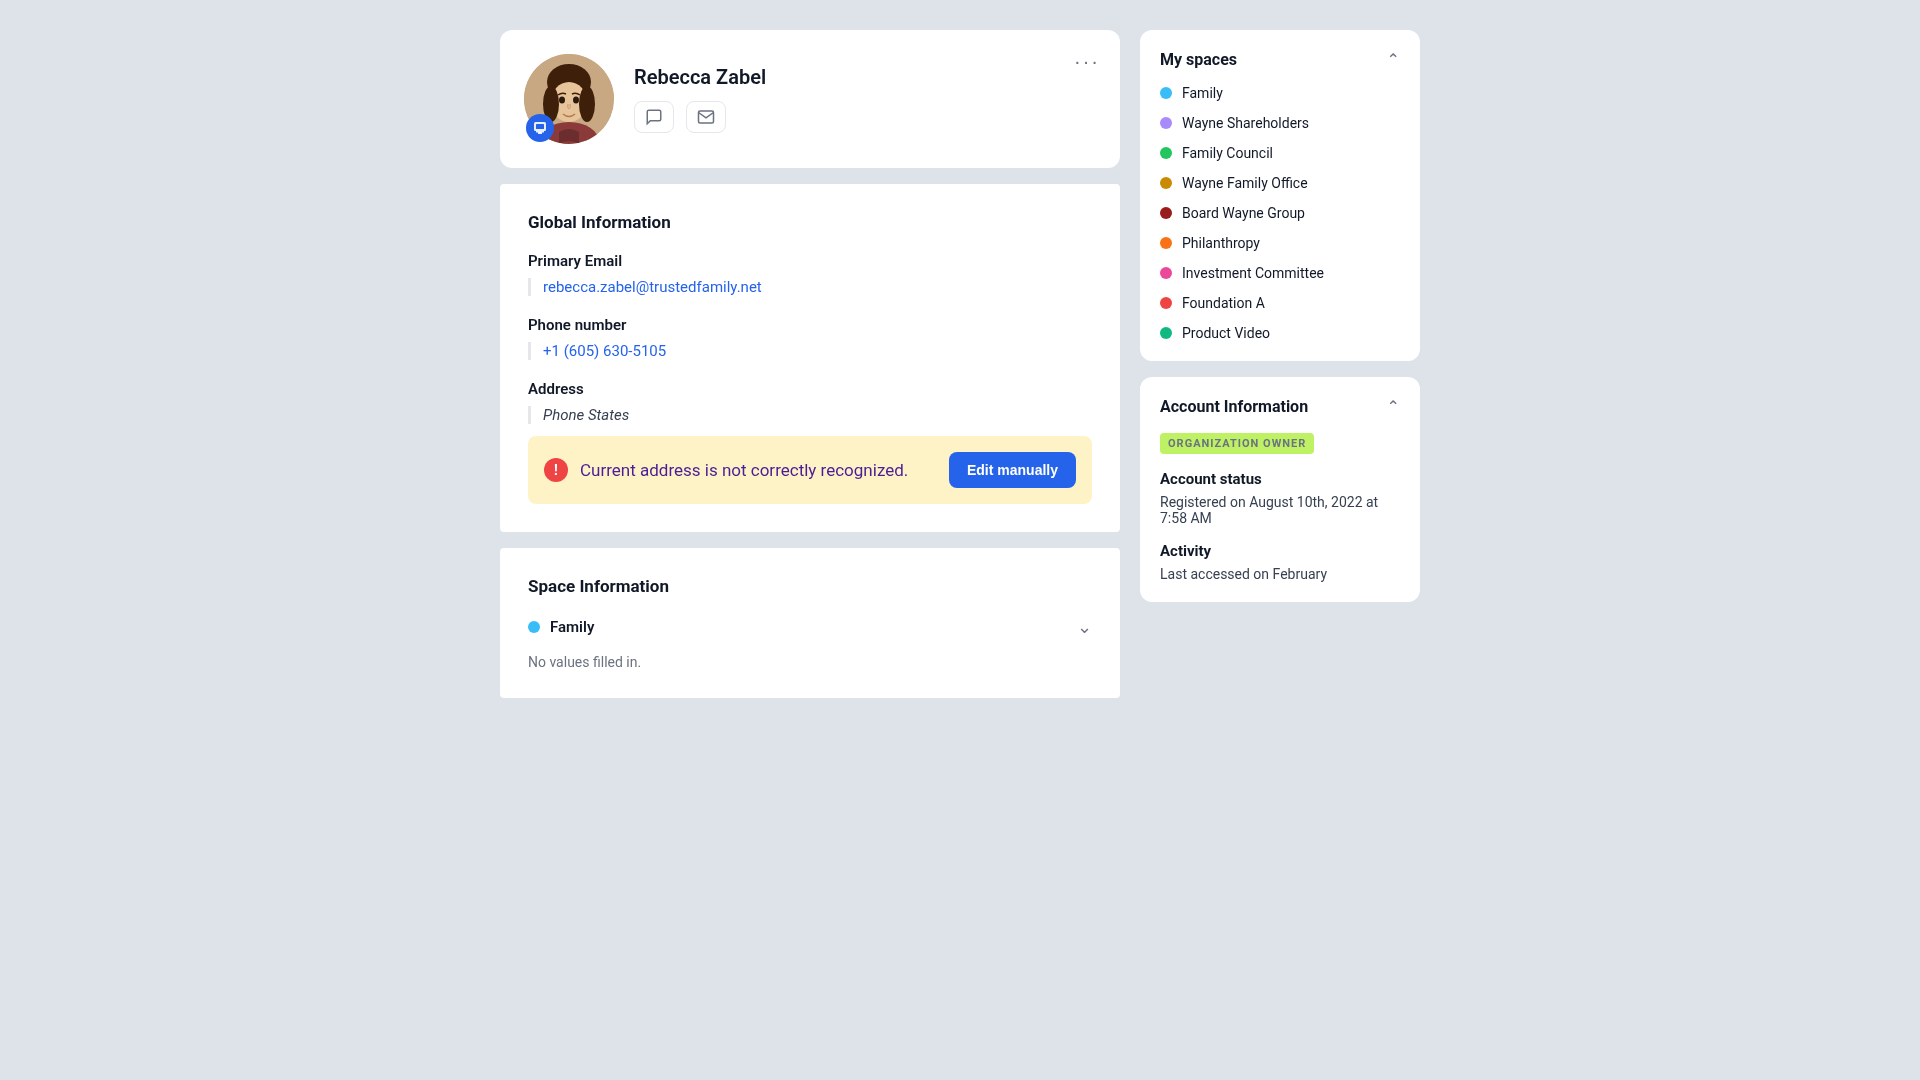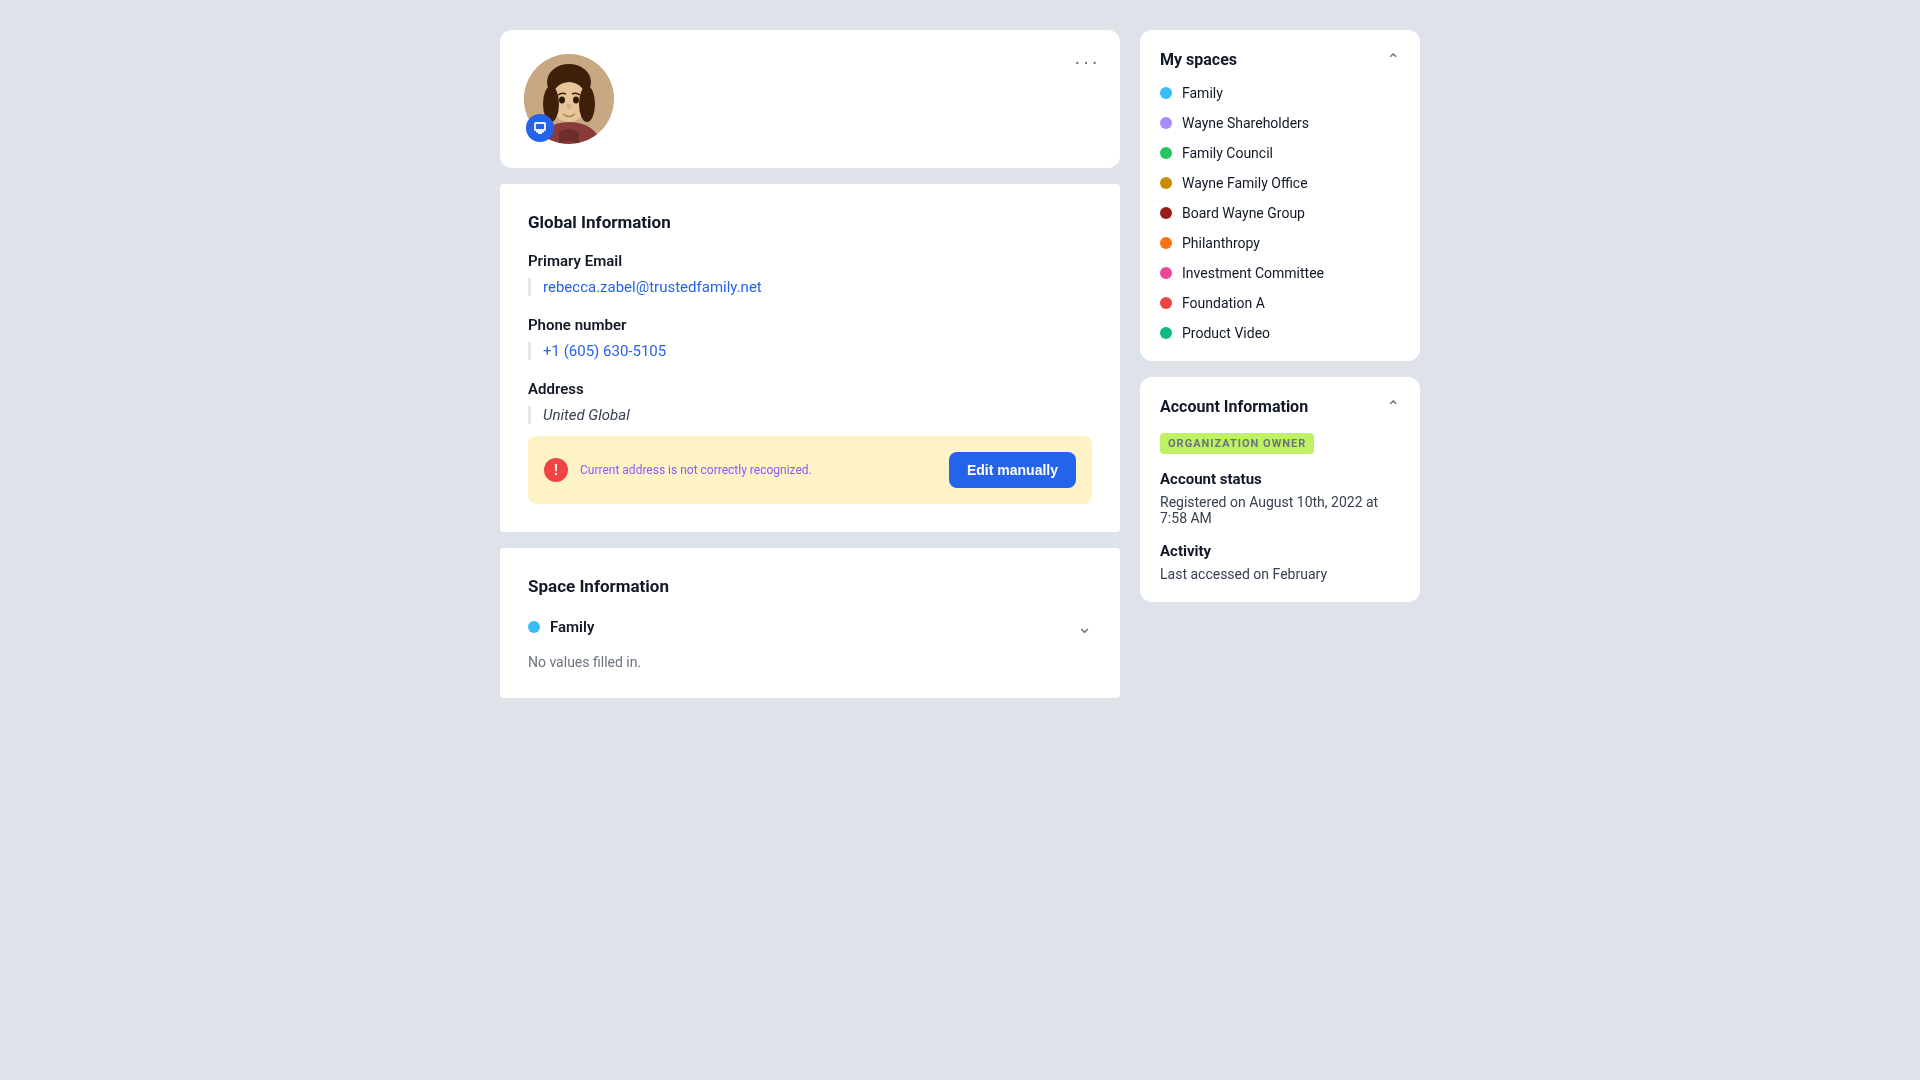--- a/index.html
+++ b/index.html
@@ -163,22 +163,22 @@
       display: flex;
       align-items: center;
       justify-content: center;
       flex-shrink: 0;
       color: white;
       font-weight: bold;
       font-size: 14px;
     }
     .warning-text {
       flex: 1;
-      font-size: 12px;
-      color: #8b5cf6;
+      font-size: 17px;
+      color: #4c1d95;
     }
     .edit-btn {
       background: #2563eb;
       color: white;
       border: none;
       border-radius: 8px;
       padding: 10px 18px;
       font-size: 14px;
       font-weight: 600;
       cursor: pointer;
@@ -335,34 +335,50 @@
       </div>
       <div class="avatar-badge">
         <svg viewBox="0 0 16 16" fill="white" xmlns="http://www.w3.org/2000/svg">
           <rect x="2" y="2" width="12" height="9" rx="1.5" fill="white" opacity="0.9"></rect>
           <rect x="4" y="4" width="8" height="5" rx="0.5" fill="#2563eb"></rect>
           <rect x="6" y="12" width="4" height="2" rx="0.5" fill="white" opacity="0.9"></rect>
           <rect x="4" y="11" width="8" height="1.5" rx="0" fill="white" opacity="0.9"></rect>
         </svg>
       </div>
     </div>
+    <div class="profile-info">
+      <div class="profile-name">Rebecca Zabel</div>
+      <div class="profile-actions">
+        <button class="profile-action-btn" title="Comment">
+          <svg width="18" height="18" viewBox="0 0 24 24" fill="none" stroke="currentColor" stroke-width="2">
+            <path d="M21 15a2 2 0 0 1-2 2H7l-4 4V5a2 2 0 0 1 2-2h14a2 2 0 0 1 2 2z"></path>
+          </svg>
+        </button>
+        <button class="profile-action-btn" title="Email">
+          <svg width="18" height="18" viewBox="0 0 24 24" fill="none" stroke="currentColor" stroke-width="2">
+            <path d="M4 4h16c1.1 0 2 .9 2 2v12c0 1.1-.9 2-2 2H4c-1.1 0-2-.9-2-2V6c0-1.1.9-2 2-2z"></path>
+            <polyline points="22,6 12,13 2,6"></polyline>
+          </svg>
+        </button>
+      </div>
+    </div>
     <button class="more-btn">···</button>
   </div>
 
   <div class="info-card">
     <div class="section-title">Global Information</div>
 
     <div class="field-label">Primary Email</div>
     <div class="field-value">rebecca.zabel@trustedfamily.net</div>
 
     <div class="field-label">Phone number</div>
     <div class="field-value">+1 (605) 630-5105</div>
 
     <div class="address-label">Address</div>
-    <div class="address-value">United Global</div>
+    <div class="address-value">Phone States</div>
 
     <div class="warning-box">
       <div class="warning-icon">!</div>
       <span class="warning-text">Current address is not correctly recognized.</span>
       <button class="edit-btn">Edit manually</button>
     </div>
   </div>
 
   <div class="space-info-card">
     <div class="section-title">Space Information</div>

